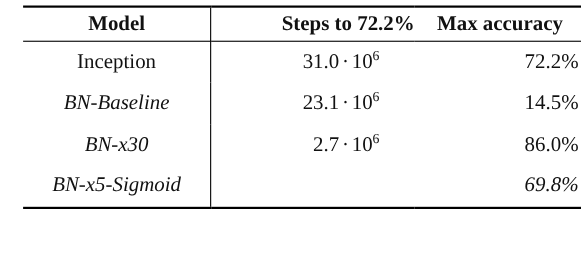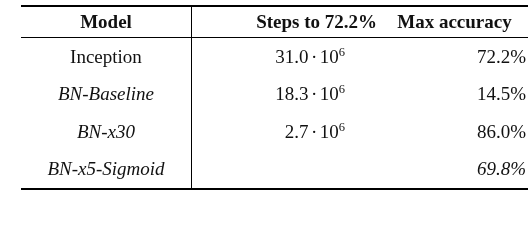--- a/index.html
+++ b/index.html
@@ -100,21 +100,21 @@
     <tbody>
 
       <tr>
         <td class="col-model roman">Inception</td>
         <td class="col-steps"><span>31.0</span><span class="mdot">·</span><span>10</span><sup class="exp">6</sup></td>
         <td class="col-acc">72.2%</td>
       </tr>
 
       <tr>
         <td class="col-model">BN-Baseline</td>
-        <td class="col-steps"><span>18.3</span><span class="mdot">·</span><span>10</span><sup class="exp">6</sup></td>
+        <td class="col-steps"><span>23.1</span><span class="mdot">·</span><span>10</span><sup class="exp">6</sup></td>
         <td class="col-acc">14.5%</td>
       </tr>
 
 
       <tr>
         <td class="col-model">BN-x30</td>
         <td class="col-steps"><span>2.7</span><span class="mdot">·</span><span>10</span><sup class="exp">6</sup></td>
         <td class="col-acc">86.0%</td>
       </tr>
 

